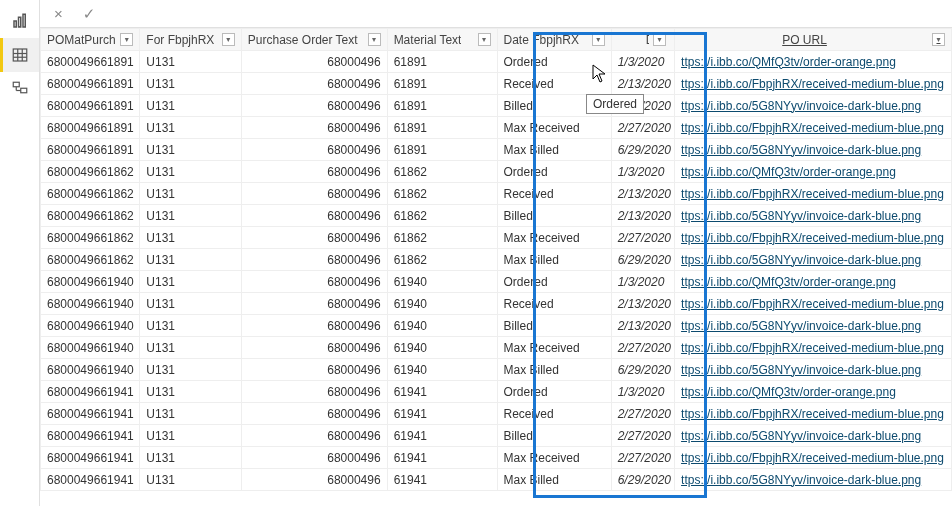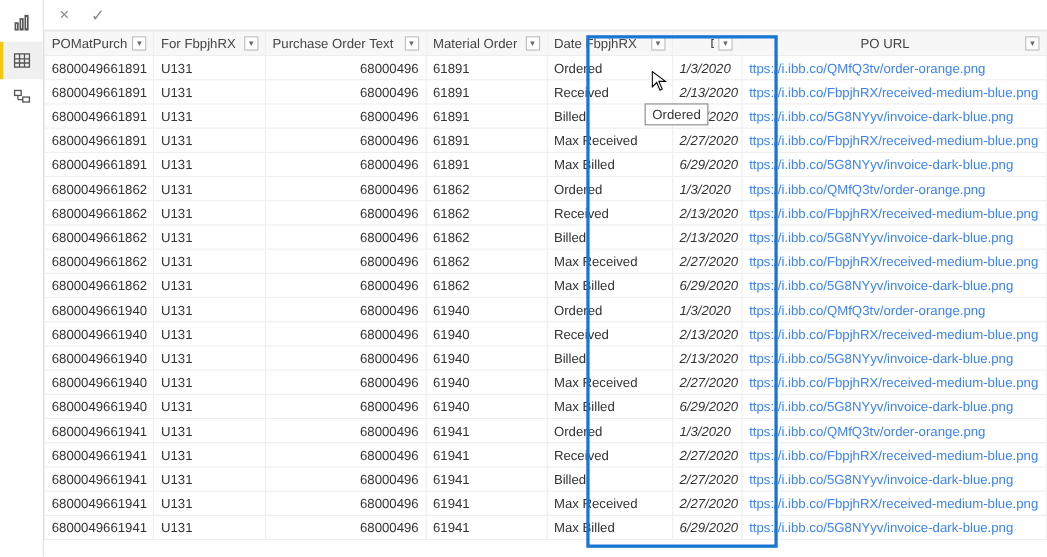--- a/index.html
+++ b/index.html
@@ -104,23 +104,23 @@
   }
   
   .c0 { width: 94px; }
   .c1 { width: 96px; }
   .c2 { width: 138px; text-align: right; }
   .c3 { width: 104px; }
   .c4 { width: 108px; }
   .c5 { width: 60px; text-align: right; padding-right: 8px; font-style: italic; }
   .c5 .col-hdr { font-style: normal; text-align:left;padding-left:28px;}
   .c5 .col-hdr .lbl{flex:1;text-align:left;}
-  .c6 { width: 262px; }
+  .c6 { width: 262px; text-decoration: underline; }
   td.c5 { text-align: left; }
-  td.c6 { color: #3b82f6; }
+  td.c6 { color: #0c4a6e; }
   th.c6 .col-hdr { justify-content: center; }
   th.c6 .lbl { flex: 1; text-align: center; }
   
   .highlight-box {
     position: absolute;
     left: 493px;
     top: 32px;
     width: 174px;
     height: 466px;
     border: 3px solid #1976d2;
@@ -204,21 +204,21 @@
                 </div>
               </th>
               <th class="c2">
                 <div class="col-hdr">
                   <span class="lbl">Purchase Order Text</span>
                   <span class="drop">▾</span>
                 </div>
               </th>
               <th class="c3">
                 <div class="col-hdr">
-                  <span class="lbl">Material Order</span>
+                  <span class="lbl">Material Text</span>
                   <span class="drop">▾</span>
                 </div>
               </th>
               <th class="c4">
                 <div class="col-hdr">
                   <span class="lbl">Date FbpjhRX</span>
                   <span class="drop">▾</span>
                 </div>
               </th>
               <th class="c5">

